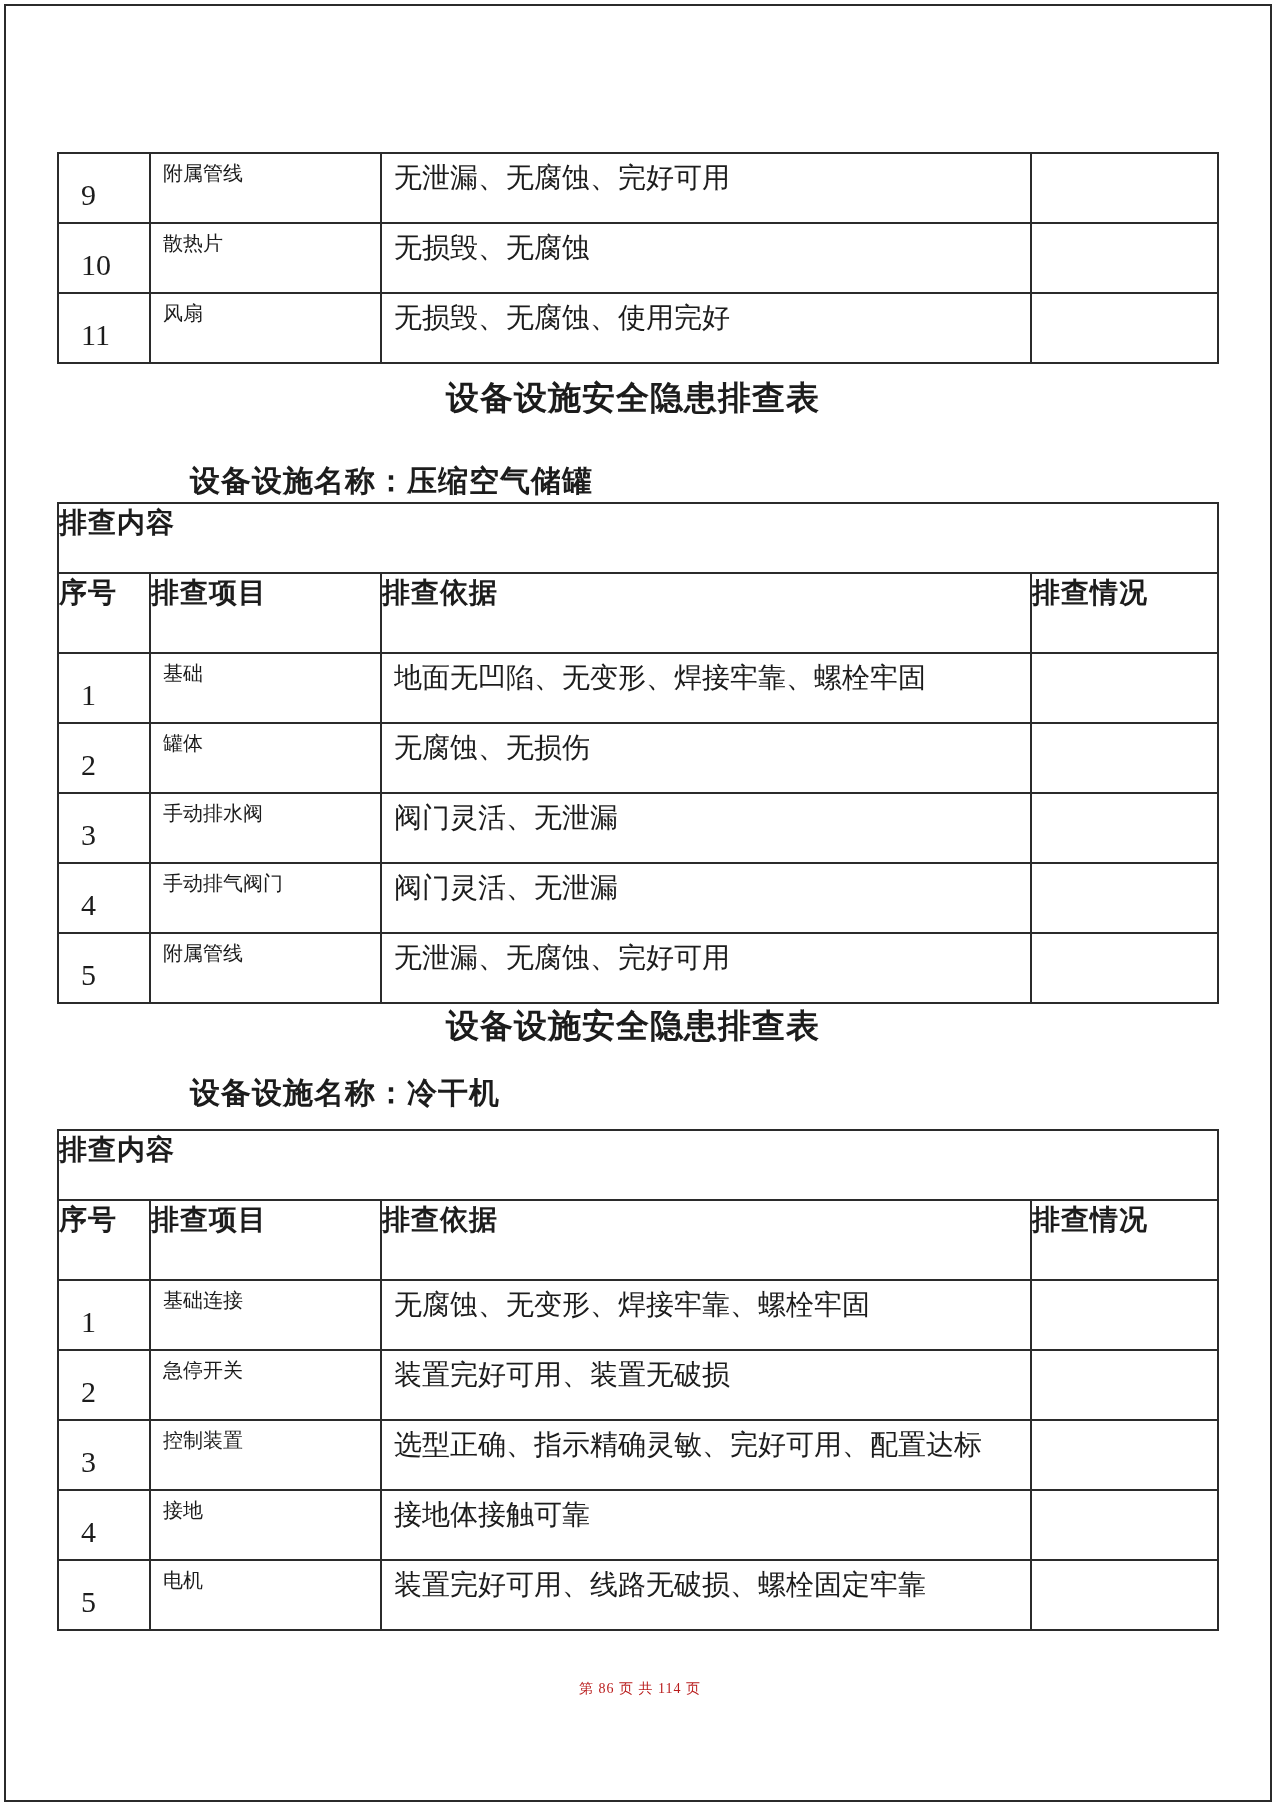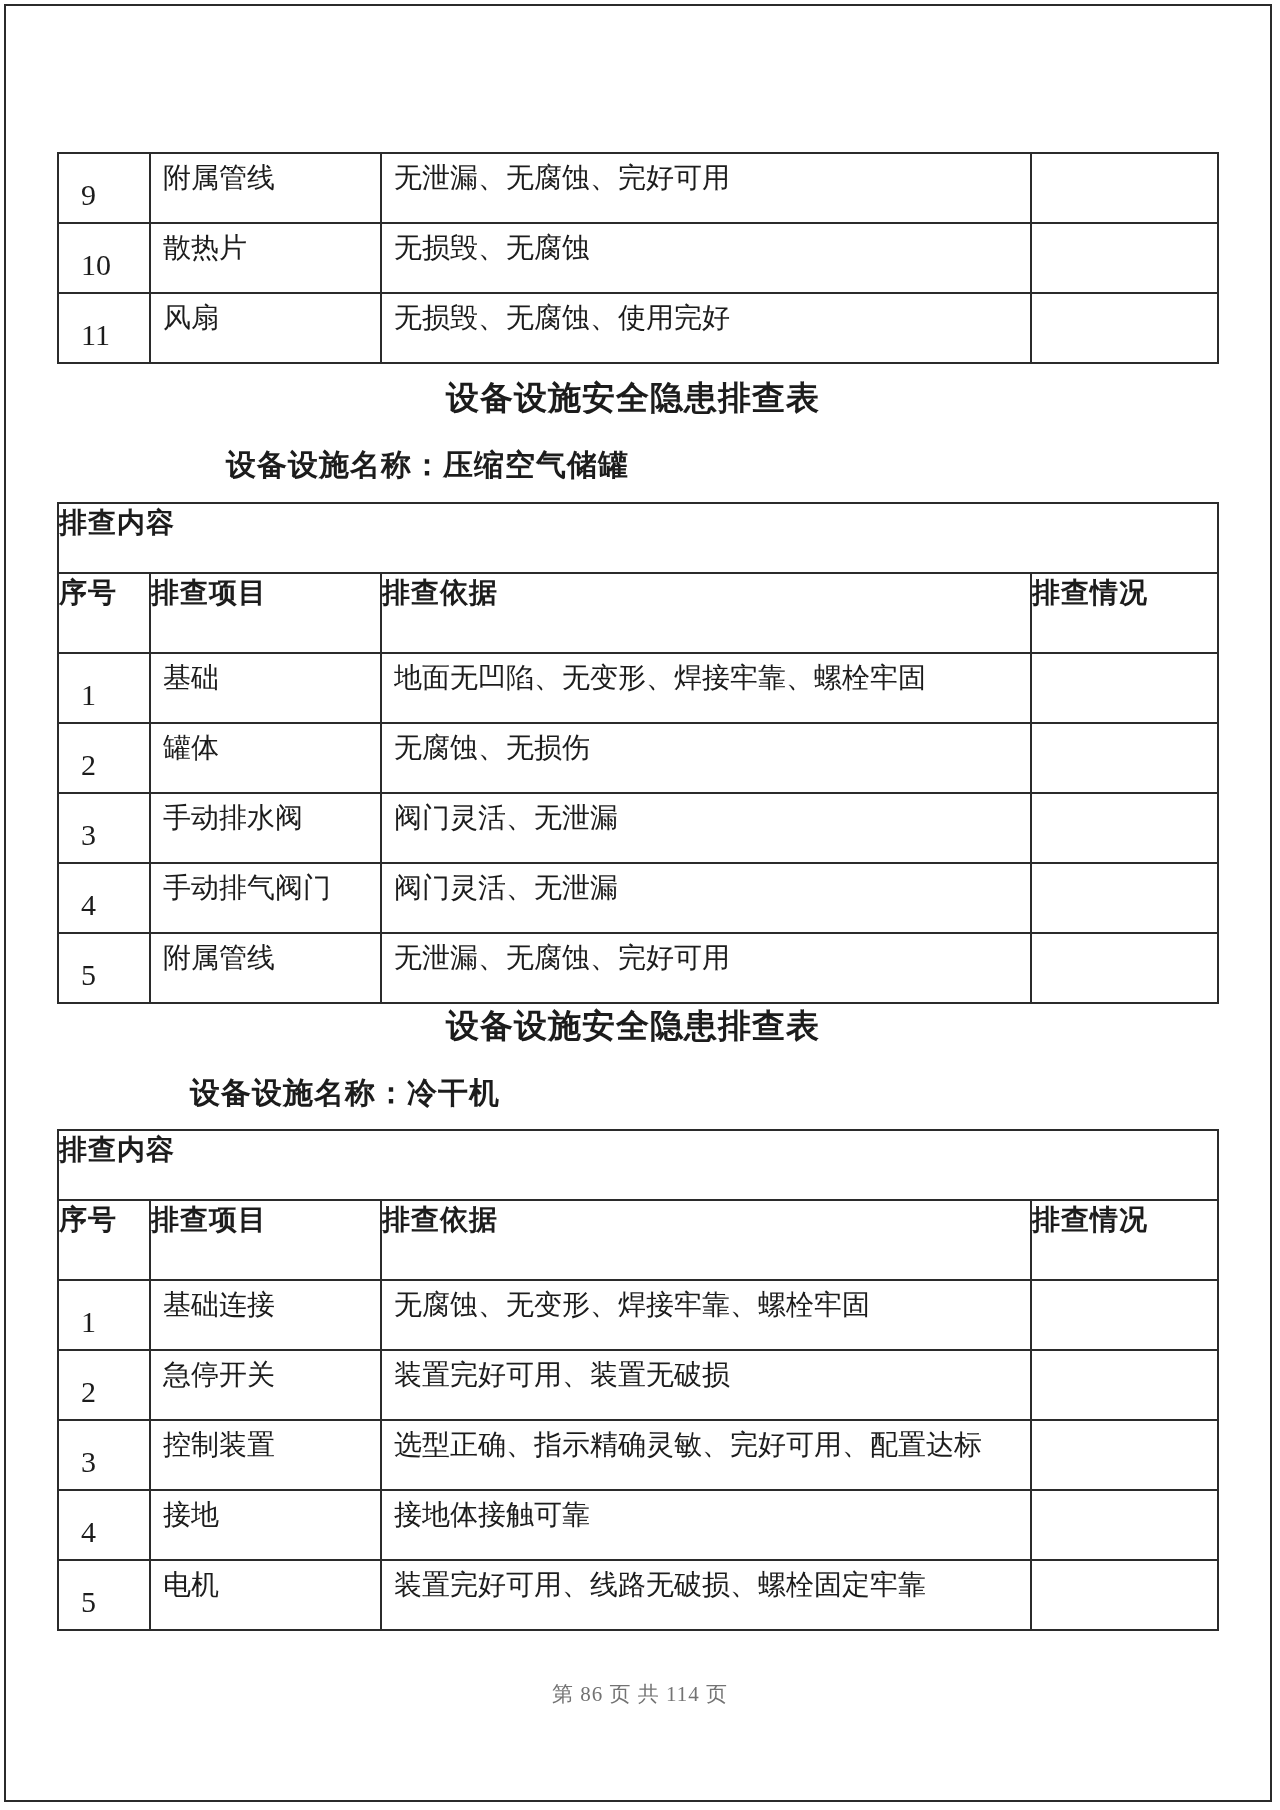--- a/index.html
+++ b/index.html
@@ -15,38 +15,38 @@
     position:absolute;left:57px;width:1160px;
     border-collapse:collapse;table-layout:fixed;
   }
   table.sheet td{
     border:2px solid #2b2b2b;vertical-align:top;overflow:hidden;
     font-family:"Liberation Serif","DejaVu Serif",serif;
   }
   tr.r70{height:70px;}
   tr.r68{height:80px;}
   td.cell-num{font-size:30px;padding:24px 0 0 22px;line-height:1.1;}
-  td.cell-item{font-size:28px;padding:8px 8px 16px 12px;line-height:1.15;}
+  td.cell-item{font-size:20px;padding:8px 8px 16px 12px;line-height:1.15;}
   td.cell-basis{font-size:28px;padding:8px 8px 0 12px;line-height:1.15;}
   td.cell-status{padding:0;}
   td.hdr{
     font-size:28px;font-weight:700;vertical-align:middle;
     letter-spacing:1px;padding:0;margin-top:12px;
   }
   .sec-title{
     position:absolute;left:0;width:1266px;text-align:center;
     font-size:33px;font-weight:700;letter-spacing:1px;line-height:40px;
   }
   .sec-subtitle{
     position:absolute;left:190px;font-size:30px;font-weight:700;
     letter-spacing:1px;line-height:38px;
   }
   .footer{
     position:absolute;left:0;top:1680px;width:1280px;text-align:center;
-    font-size:21px;letter-spacing:1px;color:#737373;
+    font-size:14px;letter-spacing:1px;color:#b91c1c;
   }
   .watermark{
     position:absolute;left:982px;top:1726px;width:280px;height:62px;
   }
   .wm-icon{position:absolute;left:0;top:4px;}
   .wm-text{
     position:absolute;left:64px;top:8px;font-size:32px;font-weight:700;
     color:#fdfdfd;letter-spacing:1px;white-space:nowrap;
     text-shadow:2px 2px 0 #b8b8b8,-1px -1px 0 #ececec,1px 1px 0 #c9c9c9;
   }
@@ -81,21 +81,21 @@
       <tr class="r70">
         <td class="cell-num">11</td>
         <td class="cell-item">风扇</td>
         <td class="cell-basis">无损毁、无腐蚀、使用完好</td>
         <td class="cell-status"></td>
       </tr>
     </tbody>
   </table>
 
   <div class="sec-title" style="top:378px;">设备设施安全隐患排查表</div>
-  <div class="sec-subtitle" style="top:446px;margin-left:36px;">设备设施名称：压缩空气储罐</div>
+  <div class="sec-subtitle" style="top:462px;">设备设施名称：压缩空气储罐</div>
 
   <table class="sheet" style="top:502px;">
     <colgroup>
         <col style="width:92px">
         <col style="width:231px">
         <col style="width:650px">
         <col style="width:187px">
       </colgroup>
     <tbody>
       <tr class="r70">

